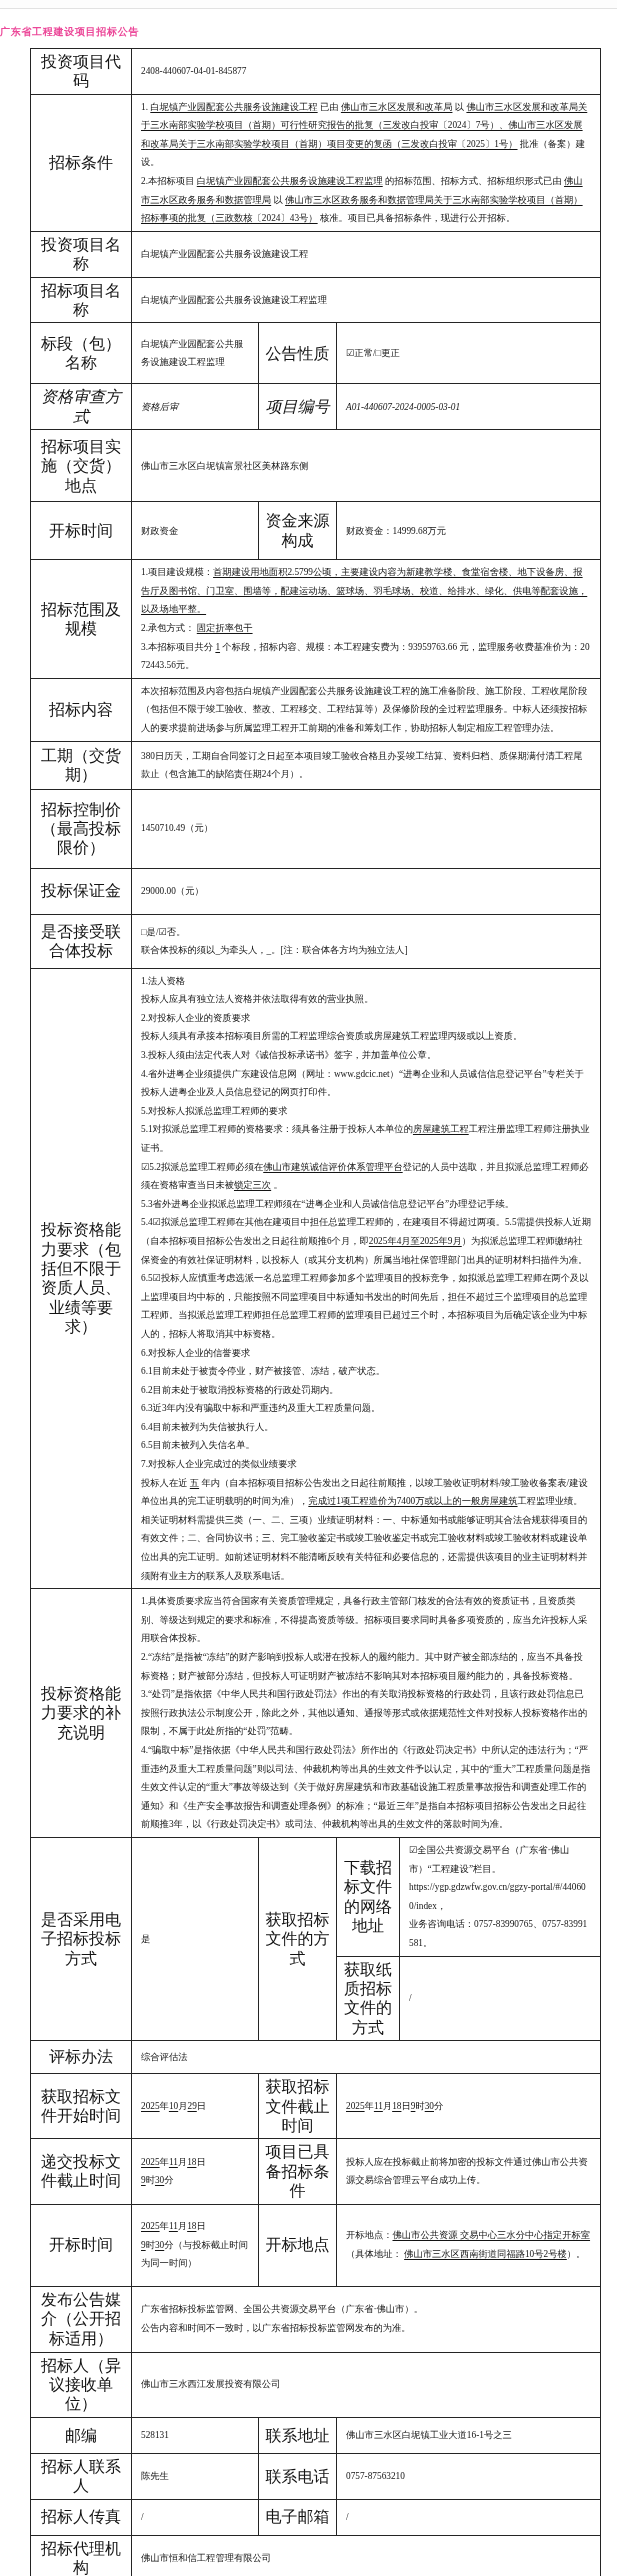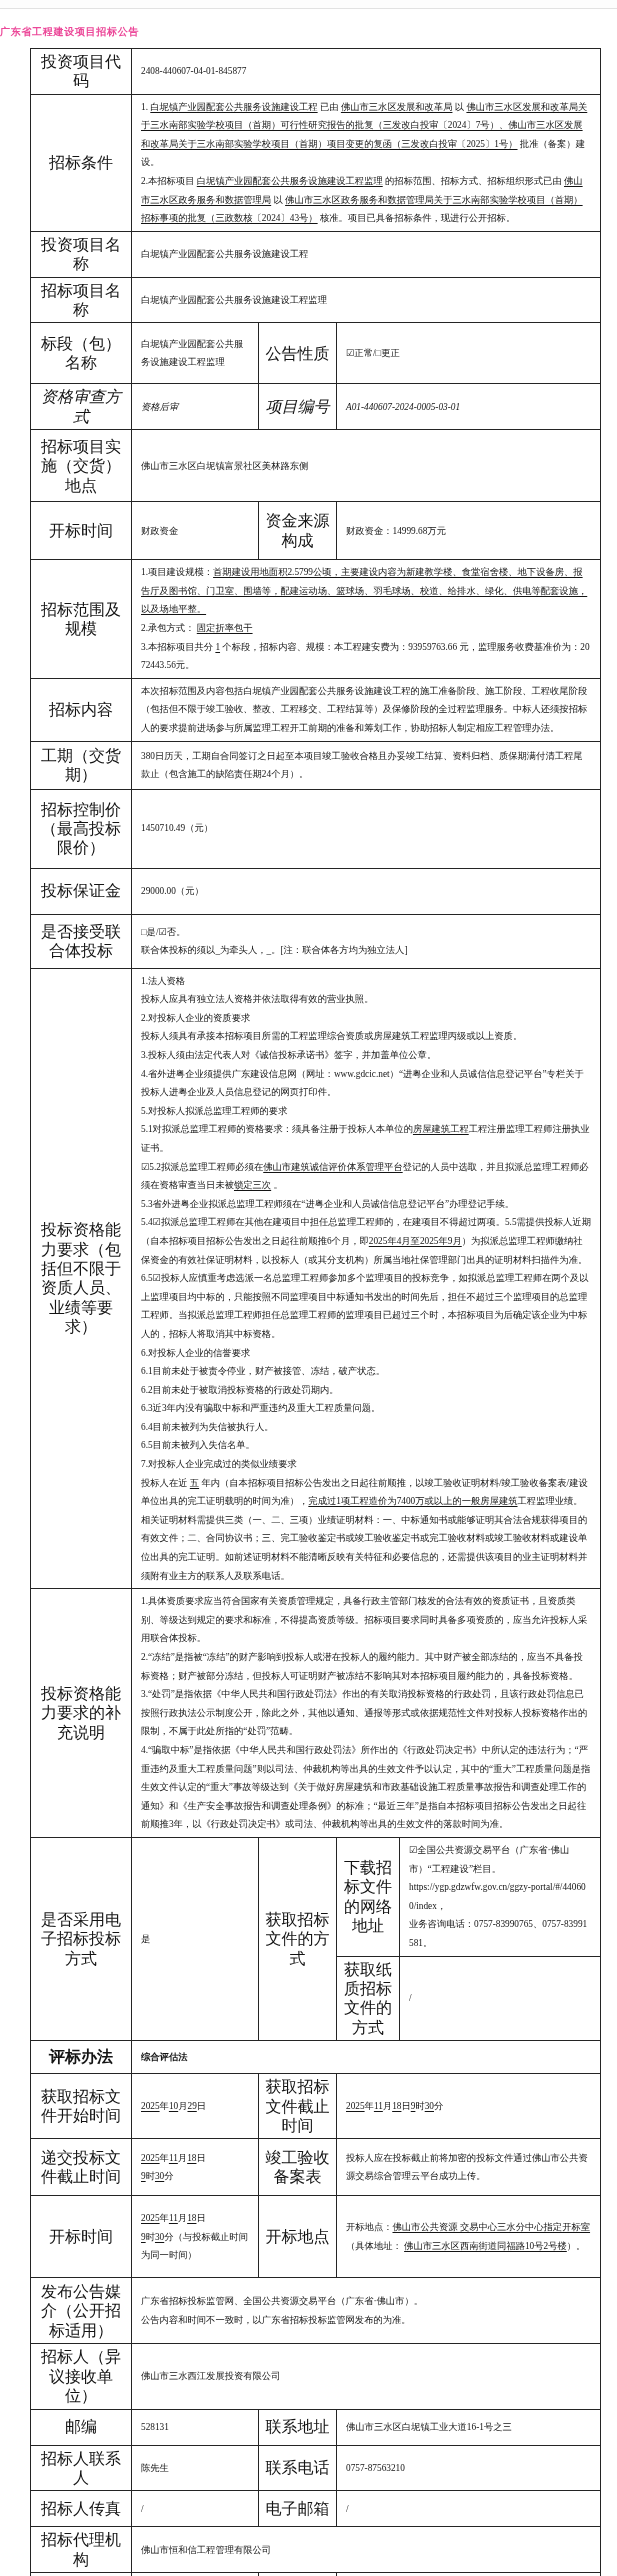--- a/index.html
+++ b/index.html
@@ -144,41 +144,41 @@
           <td class="val">
             <p class="para"><span>☑全国公共资源交易平台（广东省·佛山市）“工程建设”栏目。</span></p>
             <p class="para"><span>https://ygp.gdzwfw.gov.cn/ggzy-portal/#/440600/index，</span></p>
             <p class="para"><span>业务咨询电话：0757-83990765、0757-83991581。</span></p>
           </td>
         </tr>
         <tr style="height: 72px;">
           <td class="lbl">获取纸质招标文件的方式</td>
           <td class="val ac">/</td>
         </tr>
-        <tr style="height: 33px; font-weight: bold;">
+        <tr style="height: 33px;">
           <td class="lbl">评标办法</td>
           <td colspan="4" class="val ac">综合评估法</td>
         </tr>
         <tr style="height: 54px;">
           <td class="lbl">获取招标文件开始时间</td>
           <td class="val ac">
             <p class="para"><span class="u">2025</span><span>年</span><span class="u">10</span><span>月</span><span class="u">29</span><span>日</span></p>
           </td>
           <td class="lbl">获取招标文件截止时间</td>
           <td colspan="2" class="val ac">
             <p class="para"><span class="u">2025</span><span>年</span><span class="u">11</span><span>月</span><span class="u">18</span><span>日</span><span class="u">9</span><span>时</span><span class="u">30</span><span>分</span></p>
           </td>
         </tr>
         <tr style="height: 57px;">
           <td class="lbl">递交投标文件截止时间</td>
           <td class="val ac">
             <p class="para"><span class="u">2025</span><span>年</span><span class="u">11</span><span>月</span><span class="u">18</span><span>日</span></p>
             <p class="para"><span class="u">9</span><span>时</span><span class="u">30</span><span>分</span></p>
           </td>
-          <td class="lbl">竣工验收备案表</td>
+          <td class="lbl">项目已具备招标条件</td>
           <td colspan="2" class="val">投标人应在投标截止前将加密的投标文件通过佛山市公共资源交易综合管理云平台成功上传。</td>
         </tr>
         <tr style="height: 82px;">
           <td class="lbl">开标时间</td>
           <td class="val ac">
             <p class="para"><span class="u">2025</span><span>年</span><span class="u">11</span><span>月</span><span class="u">18</span><span>日</span></p>
             <p class="para"><span class="u">9</span><span>时</span><span class="u">30</span><span>分（与投标截止时间为同一时间）</span></p>
           </td>
           <td class="lbl">开标地点</td>
           <td colspan="2" class="val">

